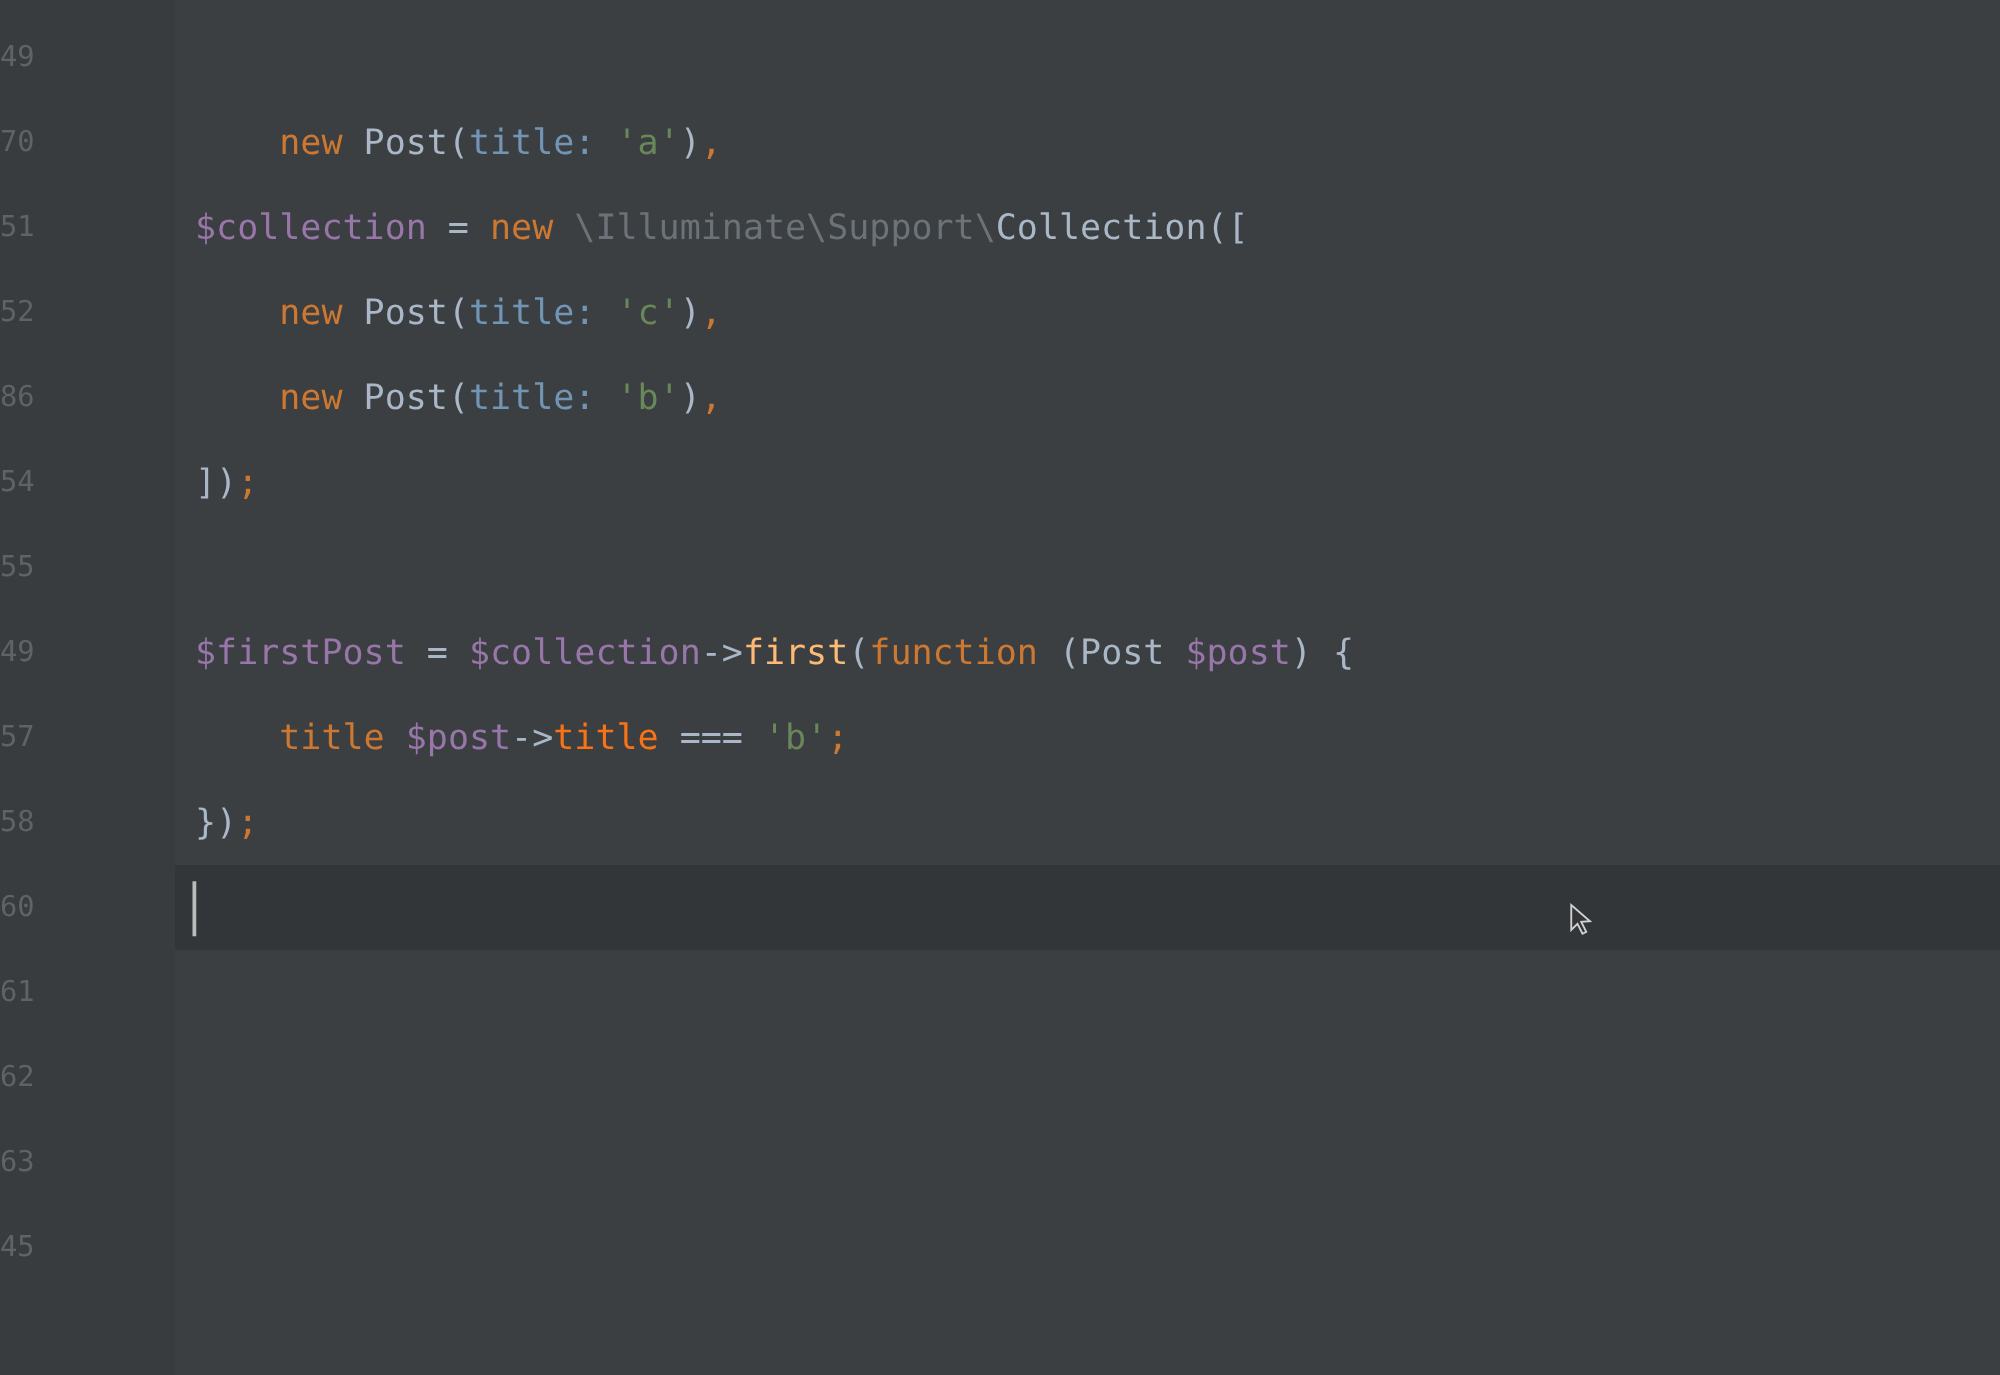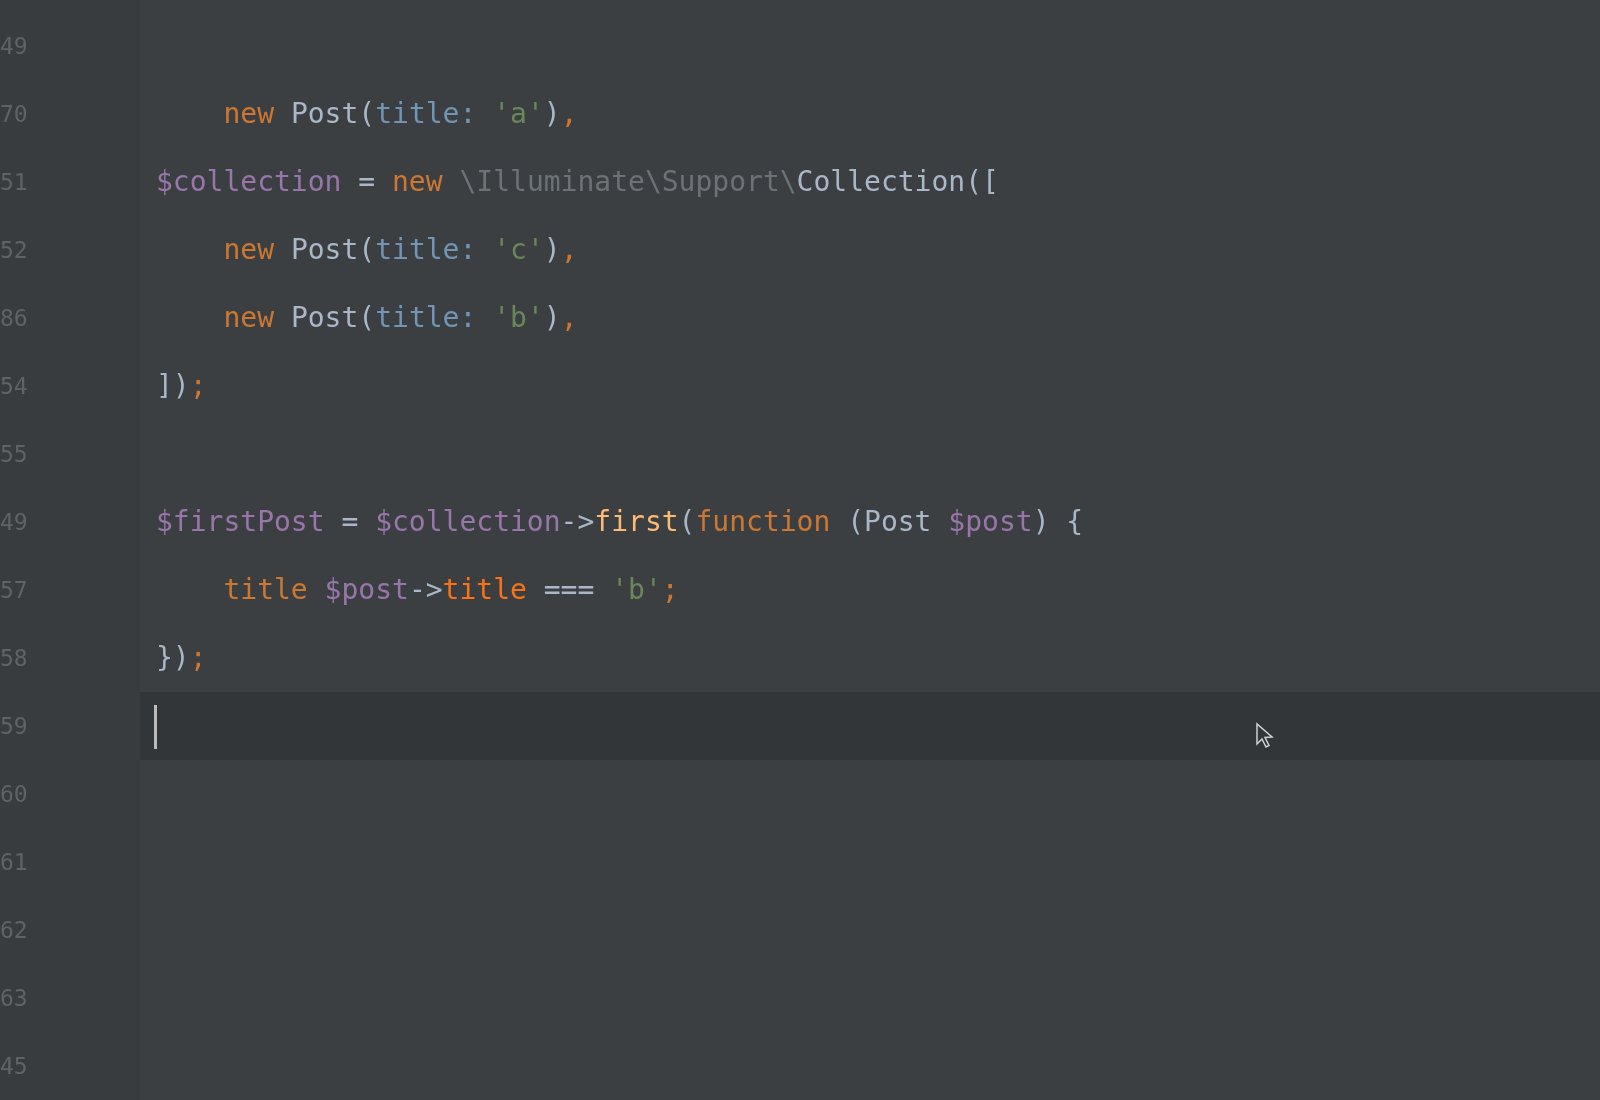--- a/index.html
+++ b/index.html
@@ -84,21 +84,20 @@
       <div class="line-number">49</div>
       <div class="line-number">70</div>
       <div class="line-number">51</div>
       <div class="line-number">52</div>
       <div class="line-number">86</div>
       <div class="line-number">54</div>
       <div class="line-number">55</div>
       <div class="line-number">49</div>
       <div class="line-number">57</div>
       <div class="line-number">58</div>
-      <div class="line-number">59</div>
       <div class="line-number">60</div>
       <div class="line-number">61</div>
       <div class="line-number">62</div>
       <div class="line-number">63</div>
       <div class="line-number">45</div>
     </div>
   <div class="code-area">
     <div class="line"></div>
       <div class="line"><span>    </span><span class="tok-keyword">new </span><span class="tok-class">Post</span><span class="tok-paren">(</span><span class="tok-named">title: </span><span class="tok-string">'a'</span><span class="tok-paren">)</span><span class="tok-punct">,</span></div>
       <div class="line"><span class="tok-var">$collection</span><span class="tok-op"> = </span><span class="tok-keyword">new </span><span class="tok-namespace">\Illuminate\Support\</span><span class="tok-class">Collection</span><span class="tok-paren">([</span></div>

